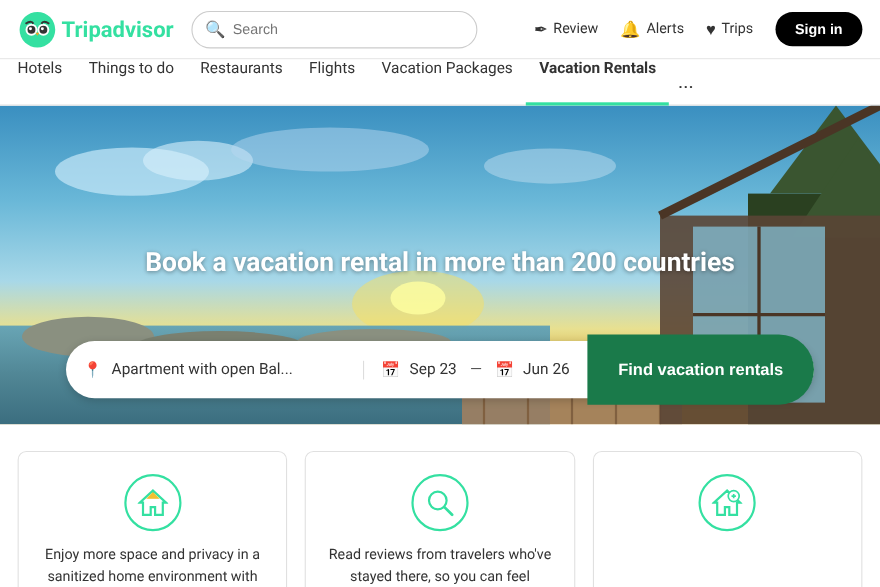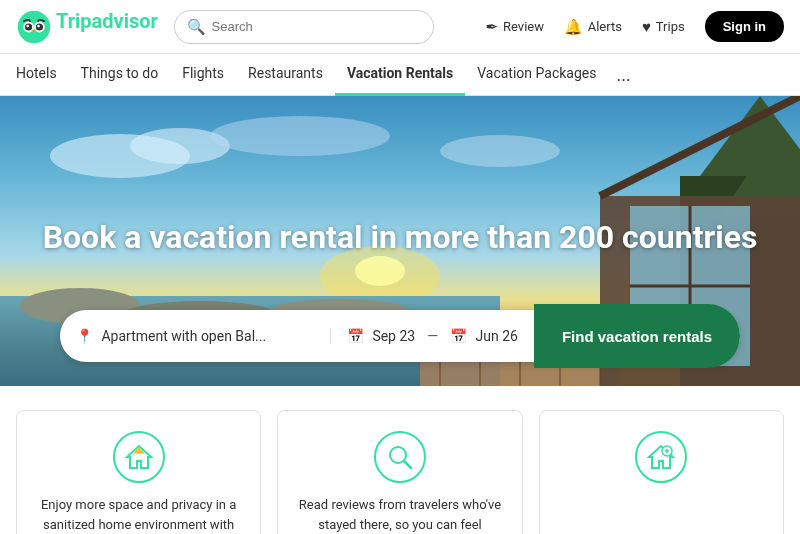--- a/index.html
+++ b/index.html
@@ -9,20 +9,21 @@
     .header {
       display: flex;
       align-items: center;
       padding: 0 16px;
       height: 54px;
       border-bottom: 1px solid #e0e0e0;
       background: #fff;
     }
     .logo-area {
       display: flex;
+      align-items: center;
       margin-right: 16px;
     }
     .logo-owl {
       width: 36px;
       height: 36px;
       margin-right: 4px;
     }
     .logo-text {
       font-size: 20px;
       font-weight: 700;
@@ -80,21 +81,20 @@
       height: 42px;
       border-bottom: 1px solid #e0e0e0;
       background: #fff;
     }
     .nav-item {
       font-size: 14px;
       color: #333;
       padding: 0 12px;
       height: 42px;
       display: flex;
-      align-items: center;
       cursor: pointer;
       border-bottom: 3px solid transparent;
     }
     .nav-item:first-child { padding-left: 0; }
     .nav-item.active {
       font-weight: 700;
       border-bottom: 3px solid #34e0a1;
     }
     .nav-more {
       font-size: 18px;
@@ -109,21 +109,21 @@
       width: 800px;
       height: 290px;
       overflow: hidden;
     }
     .hero-caption {
       position: absolute;
       top: 50%;
       left: 50%;
       transform: translate(-50%, -60%);
       color: #fff;
-      font-size: 32px;
+      font-size: 24px;
       font-weight: 700;
       text-shadow: 0 1px 4px rgba(0,0,0,0.4);
       text-align: center;
       white-space: nowrap;
       z-index: 10;
     }
 
     
     .hero-search {
       position: absolute;
@@ -269,30 +269,30 @@
 </div>
 
 <nav class="nav">
   <div class="nav-item">
     <span>Hotels</span>
   </div>
   <div class="nav-item">
     <span>Things to do</span>
   </div>
   <div class="nav-item">
+    <span>Restaurants</span>
+  </div>
+  <div class="nav-item">
     <span>Flights</span>
   </div>
   <div class="nav-item">
-    <span>Restaurants</span>
+    <span>Vacation Packages</span>
   </div>
   <div class="nav-item active">
     <span>Vacation Rentals</span>
-  </div>
-  <div class="nav-item">
-    <span>Vacation Packages</span>
   </div>
   <div class="nav-more">
     <span>...</span>
   </div>
 </nav>
 
 <div class="hero">
 
   <svg width="800" height="290" viewBox="0 0 800 290" xmlns="http://www.w3.org/2000/svg" style="position:absolute;inset:0;">
 

